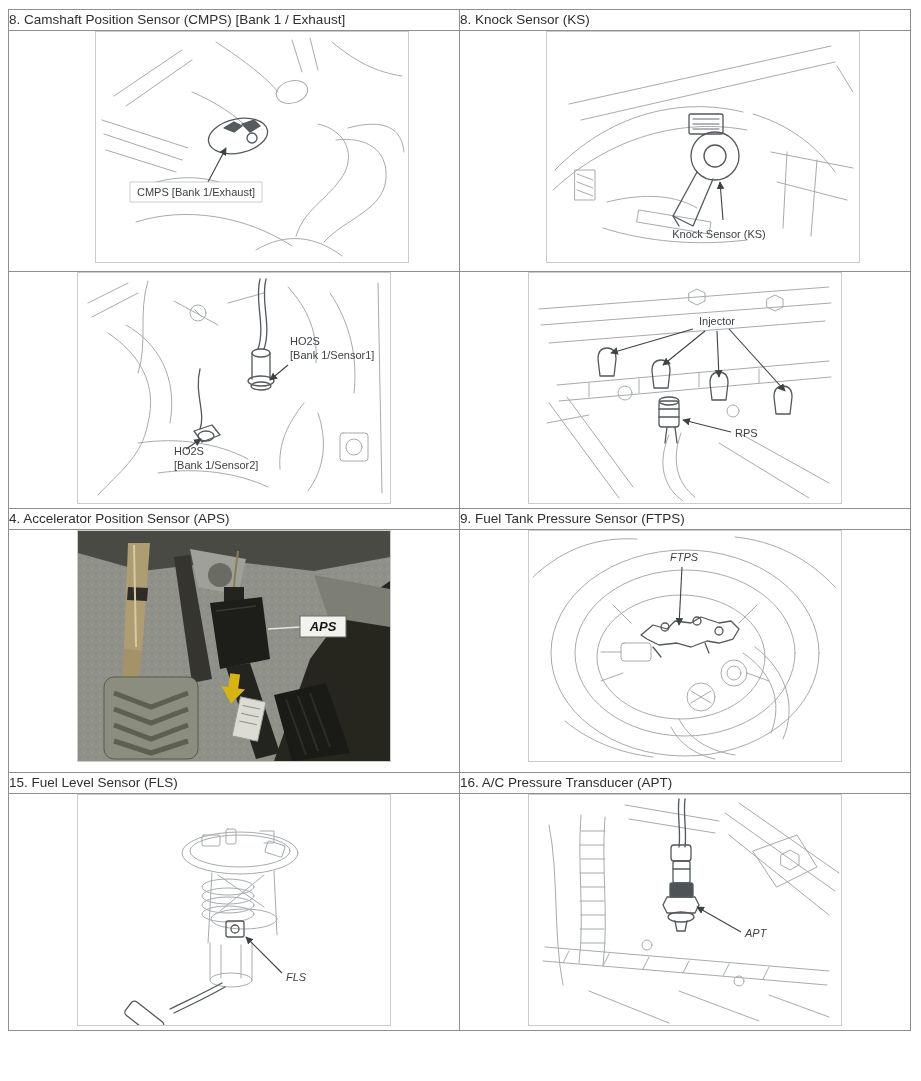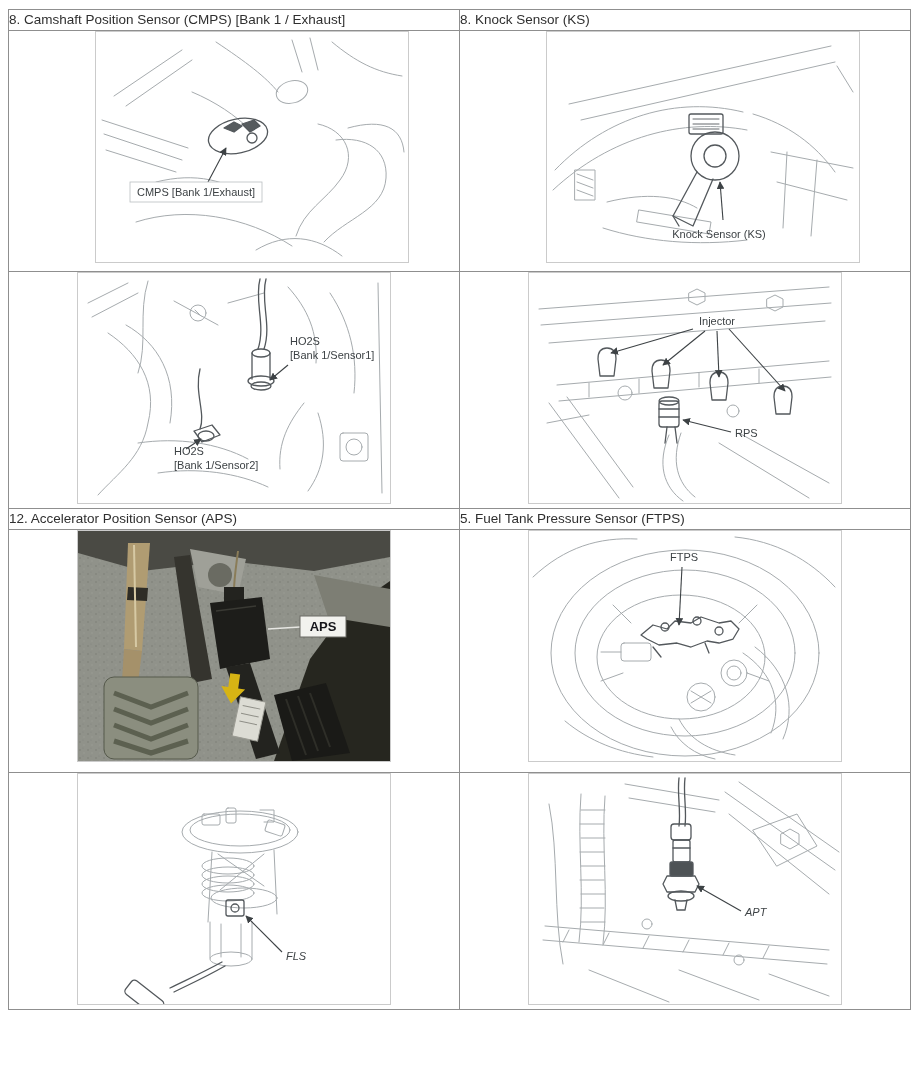--- a/index.html
+++ b/index.html
@@ -13,21 +13,21 @@
   }
   table.sensor-table td{
     border:1px solid #8f8f8f;vertical-align:top;padding:0;background:#fff;
   }
   td.hdr{
     font-size:13.5px;color:#2f2f2f;line-height:20px;padding:1px 3px 1px 3px;
   }
   td.fig{text-align:center;vertical-align:middle;}
   .r-img1 td.fig{height:240px;padding-left:36px;}
   .r-img2 td.fig{height:236px;}
-  .r-img3 td.fig{height:242px;}
+  .r-img3 td.fig{height:242px;font-style:italic;}
   .r-img4 td.fig{height:236px;font-style:italic;}
   .frame{
     display:inline-block;width:312px;height:230px;border:1px solid #cbcbcb;
     background:#fff;overflow:hidden;vertical-align:middle;
   }
   svg{display:block;}
   .ln{fill:none;stroke:#a6abae;stroke-width:1;stroke-linecap:round;stroke-linejoin:round;}
   .lnd{fill:none;stroke:#53585c;stroke-width:1.3;stroke-linecap:round;stroke-linejoin:round;}
   .arr{stroke:#3d4245;stroke-width:1.1;fill:none;}
   .lbl{font-family:"Liberation Sans",sans-serif;font-size:11px;fill:#3d4245;}
@@ -225,24 +225,24 @@
           <line class="arr" x1="200" y1="56" x2="256" y2="118" marker-end="url(#ah-rail)"></line>
           <text class="lbl" x="206" y="164">RPS</text>
           <line class="arr" x1="202" y1="159" x2="154" y2="147" marker-end="url(#ah-rail)"></line>
         </svg>
       </div>
     </td>
   </tr>
 
   <tr class="r-hdr3">
     <td class="hdr">
-      <div>12. Accelerator Position Sensor (APS)</div>
-    </td>
-    <td class="hdr">
-      <div>5. Fuel Tank Pressure Sensor (FTPS)</div>
+      <div>4. Accelerator Position Sensor (APS)</div>
+    </td>
+    <td class="hdr">
+      <div>9. Fuel Tank Pressure Sensor (FTPS)</div>
     </td>
   </tr>
 
   <tr class="r-img3">
     <td class="fig">
       <div class="frame">
         <svg width="312" height="230" viewBox="0 0 312 230">
           <defs>
             <pattern id="carpet" width="8" height="8" patternUnits="userSpaceOnUse">
               <rect width="8" height="8" fill="#90928a"></rect>
@@ -325,20 +325,28 @@
                   <circle cx="190" cy="100" r="4"></circle>
             <path d="M124,116 l8,10 M176,112 l4,10"></path>
           </g>
           <text class="lbl" x="155" y="30" text-anchor="middle">FTPS</text>
           <line class="arr" x1="153" y1="36" x2="150" y2="94" marker-end="url(#ah-ftps)"></line>
         </svg>
       </div>
     </td>
   </tr>
 
+  <tr class="r-hdr4">
+    <td class="hdr">
+      <div>15. Fuel Level Sensor (FLS)</div>
+    </td>
+    <td class="hdr">
+      <div>16. A/C Pressure Transducer (APT)</div>
+    </td>
+  </tr>
 
   <tr class="r-img4">
     <td class="fig">
       <div class="frame">
         <svg width="312" height="230" viewBox="0 0 312 230">
           <defs>
                   <marker id="ah-fls" viewBox="0 0 10 10" refX="9" refY="5" markerWidth="7" markerHeight="7" orient="auto-start-reverse">
                     <path d="M0,0 L10,5 L0,10 Z" fill="#3d4245"></path>
                   </marker>
                 </defs>

